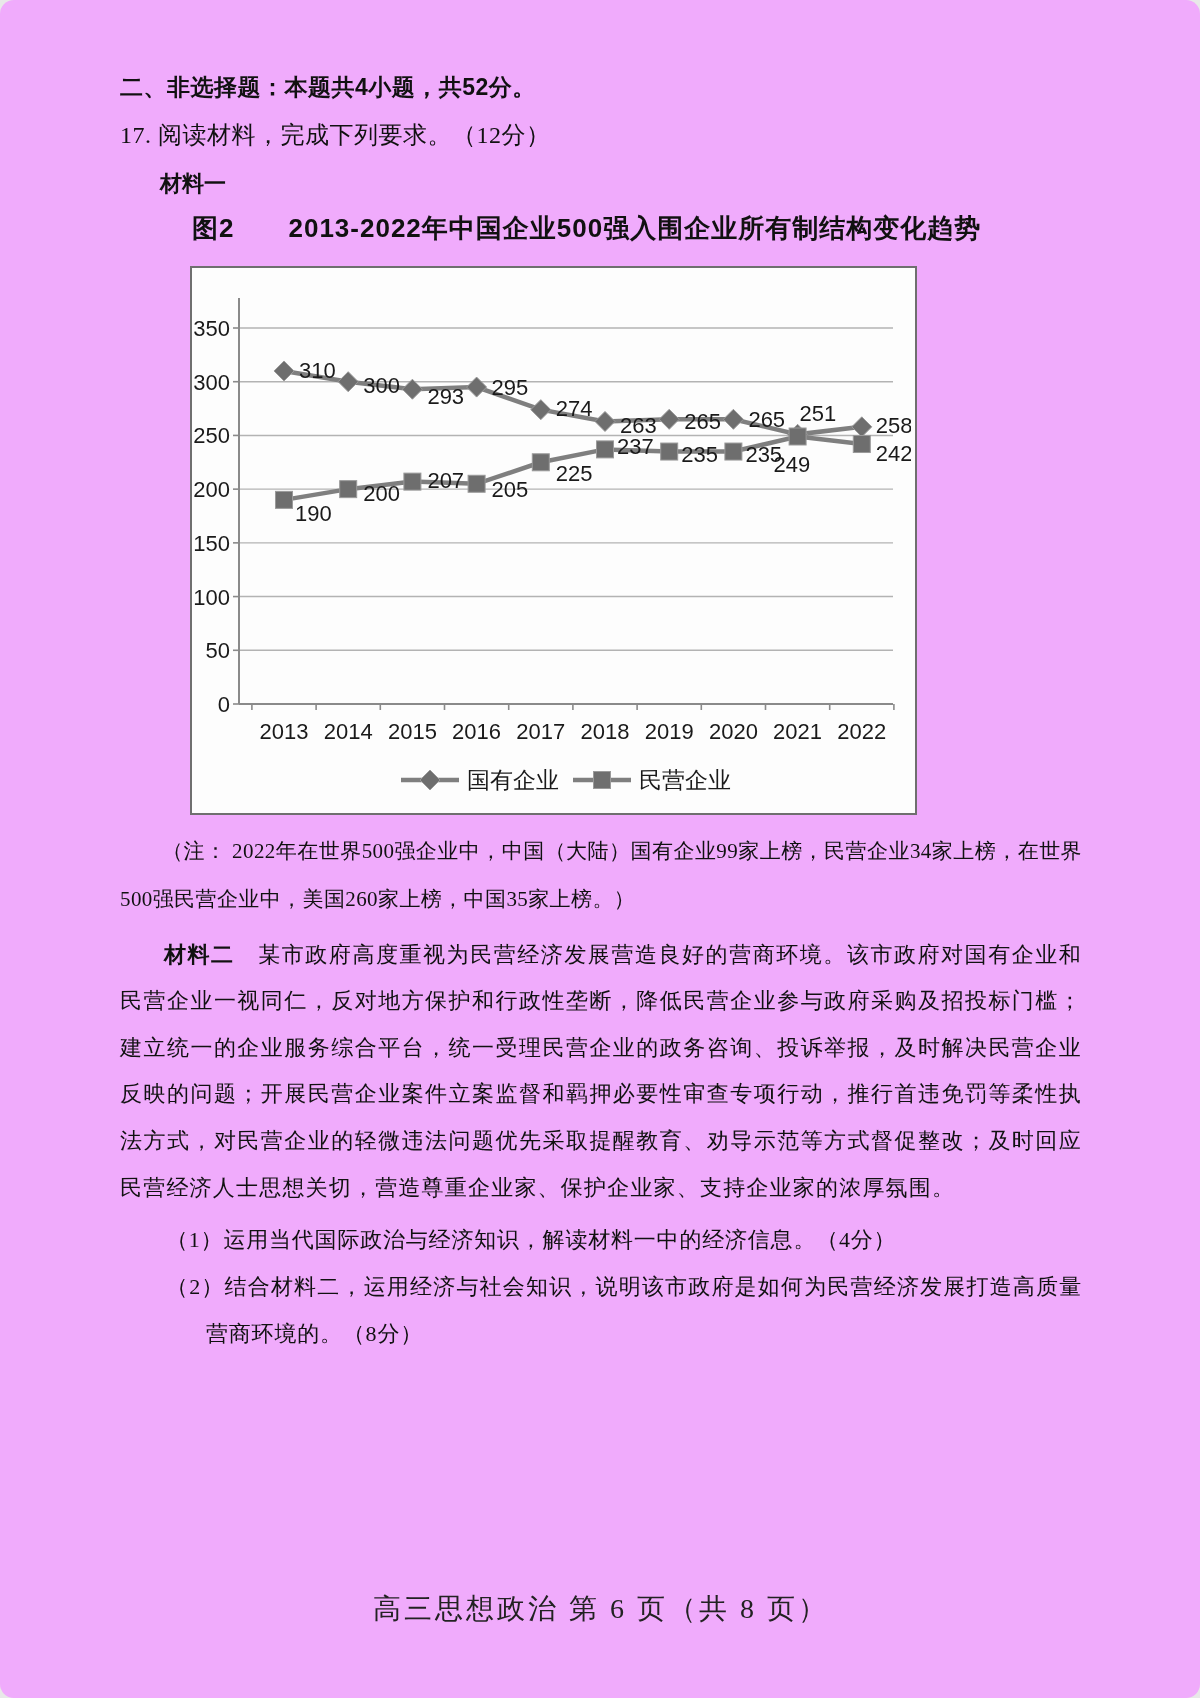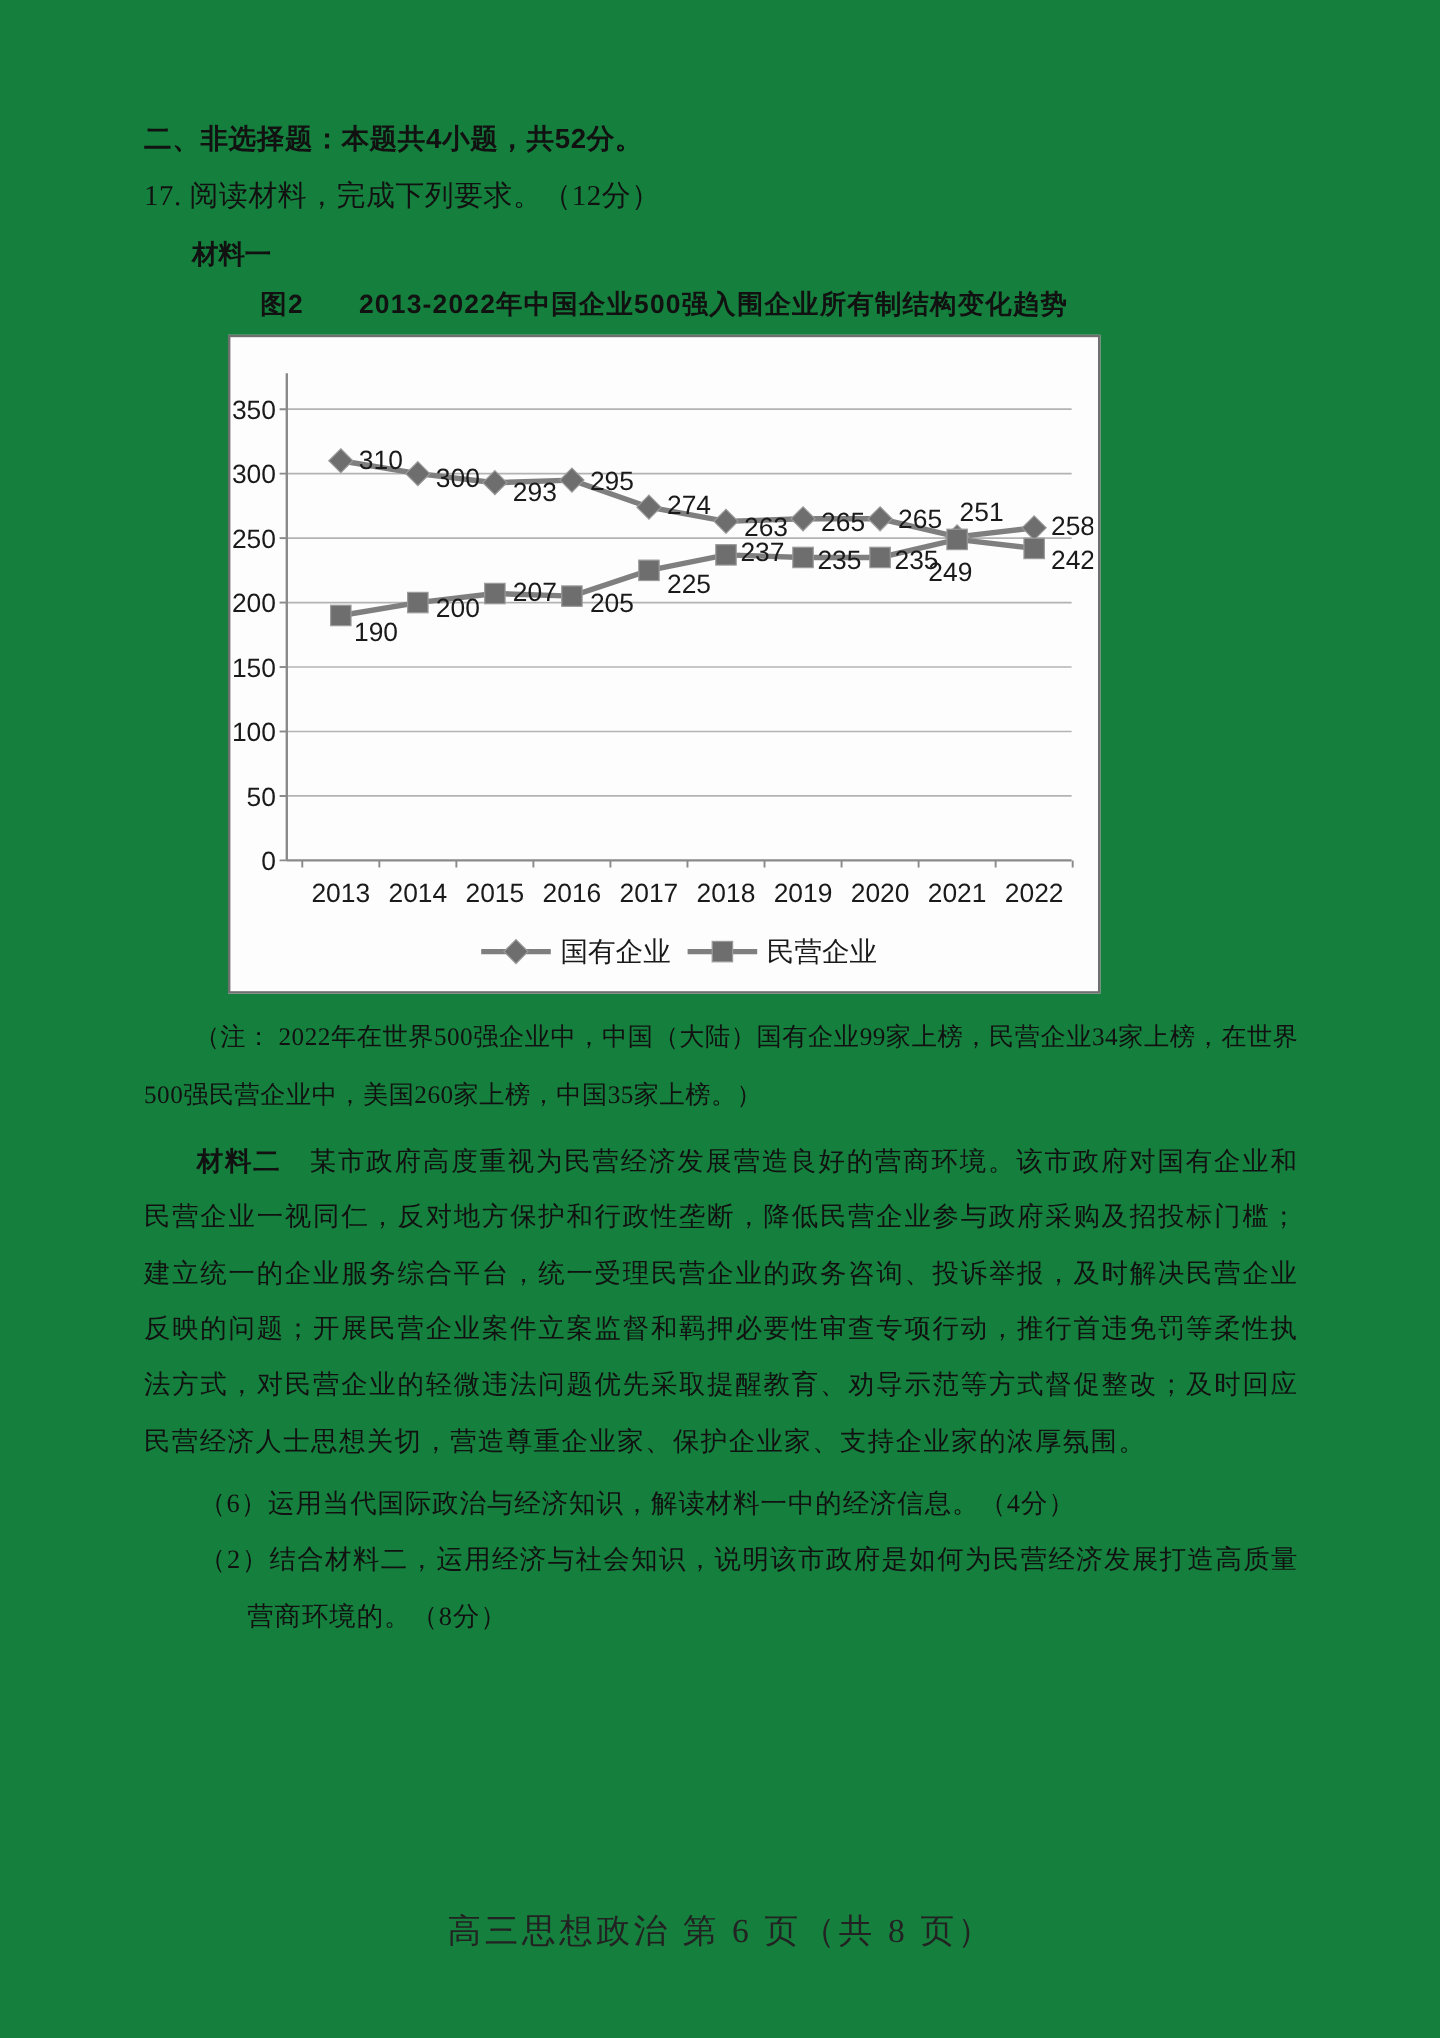--- a/index.html
+++ b/index.html
@@ -1,46 +1,46 @@
 <!DOCTYPE html>
 <html lang="zh"><head>
 <meta charset="utf-8">
 <style>
   html,body{margin:0;padding:0;background:#e8e8e8;}
   .page{
     position:relative;
     width:1200px;height:1698px;
     margin:0 auto;
-    background:#15803d;
+    background:#f0abfc;
     box-sizing:border-box;
-    padding:100px 118px 70px 120px;
+    padding:72px 118px 70px 120px;
     font-family:"Liberation Serif","DejaVu Serif",serif;
     color:#111;
-    display:flex;flex-direction:column;
+    display:flex;flex-direction:column;border-radius:14px;
   }
   .sec-header{
     font-family:"Liberation Sans","DejaVu Sans",sans-serif;
     font-weight:bold;font-size:23px;letter-spacing:.5px;
     margin:0 0 16px 0;
   }
   .q17{
     font-size:24px;margin:0 0 10px 0;letter-spacing:.5px;
   }
   .para{
     font-size:22px;line-height:2.12;letter-spacing:1.2px;
     text-align:justify;text-indent:2em;margin:0;
   }
   .material-label{
     font-family:"Liberation Sans","DejaVu Sans",sans-serif;
     font-weight:bold;font-size:22px;margin:8px 0 8px 40px;
   }
   .chart-title{
     font-family:"Liberation Sans","DejaVu Sans",sans-serif;
-    font-weight:bold;font-size:22px;letter-spacing:1px;
-    margin:4px 0 10px 0;width:723px;margin-left:72px;
+    font-weight:bold;font-size:26px;letter-spacing:1px;
+    margin:4px 0 20px 0;width:723px;margin-left:72px;
     text-align:center;white-space:nowrap;
   }
   .chart-box{
     width:723px;margin-left:70px;
     border:2px solid #6f6f6f;
     background:#fdfdfd;
   }
   .chart-box svg{display:block;}
   .note{
     font-size:21px;line-height:2.3;letter-spacing:.4px;
@@ -177,19 +177,19 @@
         <rect x="401.5" y="503.5" width="17" height="17" fill="#6e6e6e" stroke="#9a9a9a" stroke-width="1"></rect>
         <text x="447" y="520" text-anchor="start" fill="#1a1a1a" font-size="23" font-family="&quot;Liberation Sans&quot;,&quot;DejaVu Sans&quot;,sans-serif" font-weight="normal">民营企业</text>
       </svg>
   </div>
 
   <p class="note">（注：  2022年在世界500强企业中，中国（大陆）国有企业99家上榜，民营企业34家上榜，在世界500强民营企业中，美国260家上榜，中国35家上榜。）</p>
 
   <p class="para m2"><span class="mlabel">材料二</span><span>　某市政府高度重视为民营经济发展营造良好的营商环境。该市政府对国有企业和民营企业一视同仁，反对地方保护和行政性垄断，降低民营企业参与政府采购及招投标门槛；建立统一的企业服务综合平台，统一受理民营企业的政务咨询、投诉举报，及时解决民营企业反映的问题；开展民营企业案件立案监督和羁押必要性审查专项行动，推行首违免罚等柔性执法方式，对民营企业的轻微违法问题优先采取提醒教育、劝导示范等方式督促整改；及时回应民营经济人士思想关切，营造尊重企业家、保护企业家、支持企业家的浓厚氛围。</span></p>
 
   <div class="questions">
-    <p class="question">（6）运用当代国际政治与经济知识，解读材料一中的经济信息。（4分）</p>
+    <p class="question">（1）运用当代国际政治与经济知识，解读材料一中的经济信息。（4分）</p>
     <p class="question">（2）结合材料二，运用经济与社会知识，说明该市政府是如何为民营经济发展打造高质量营商环境的。（8分）</p>
   </div>
 
   <div class="footer">高三思想政治 第 6 页（共 8 页）</div>
 
 </div>
 
 </body></html>

